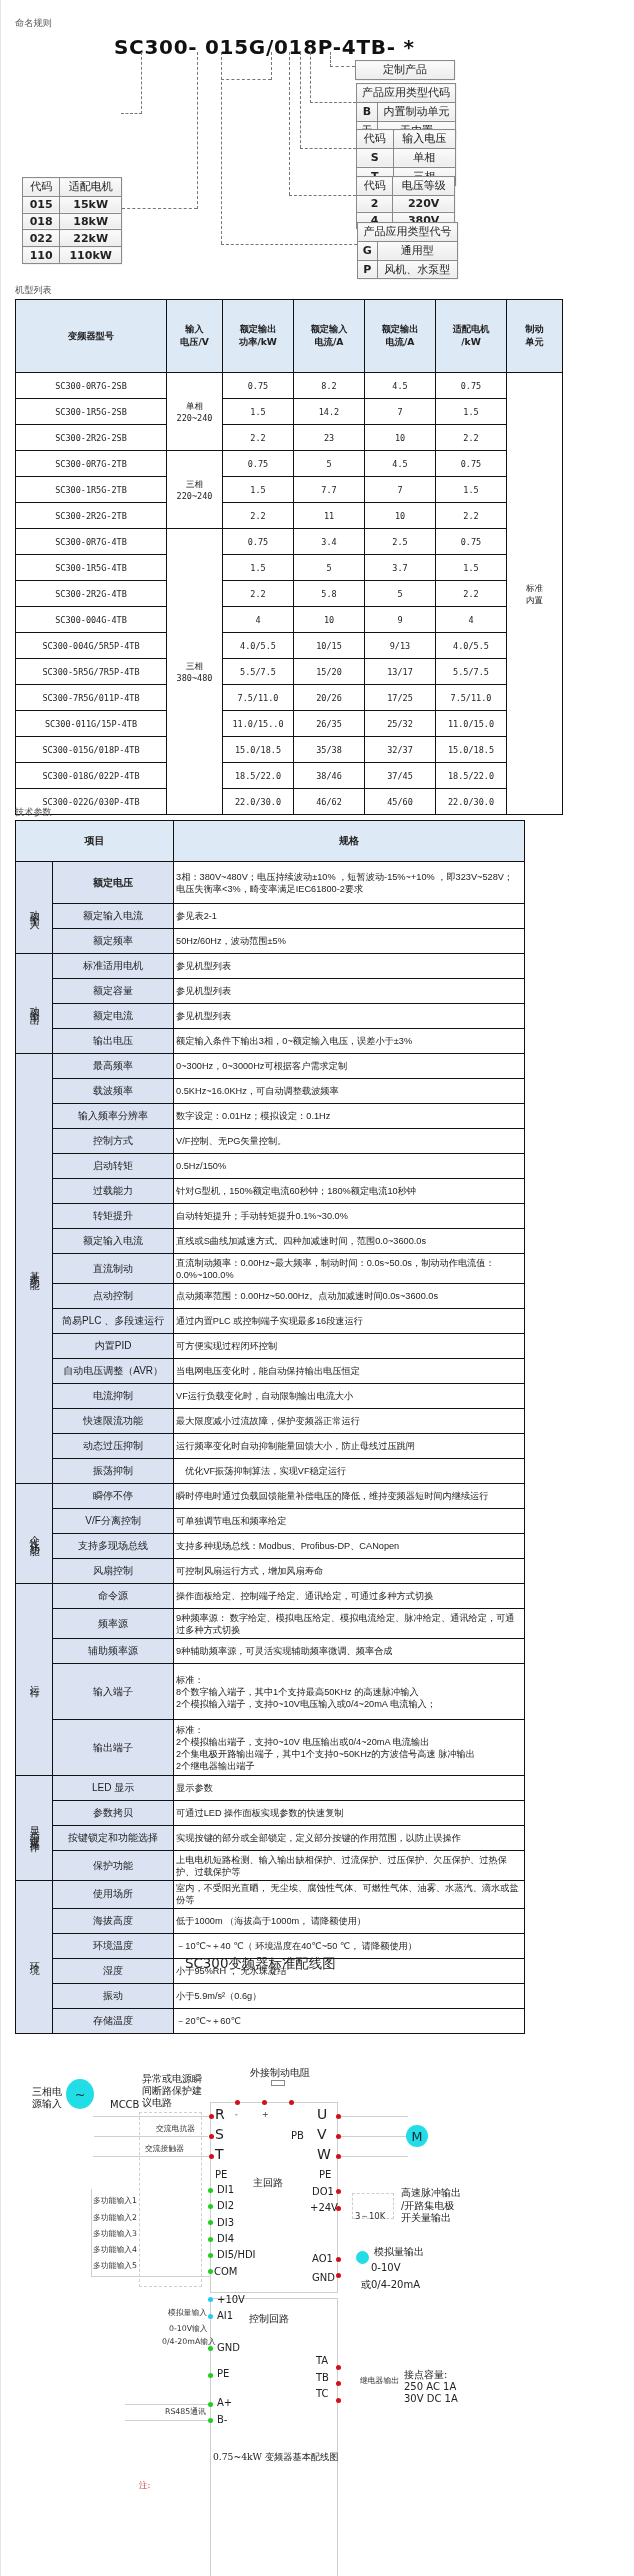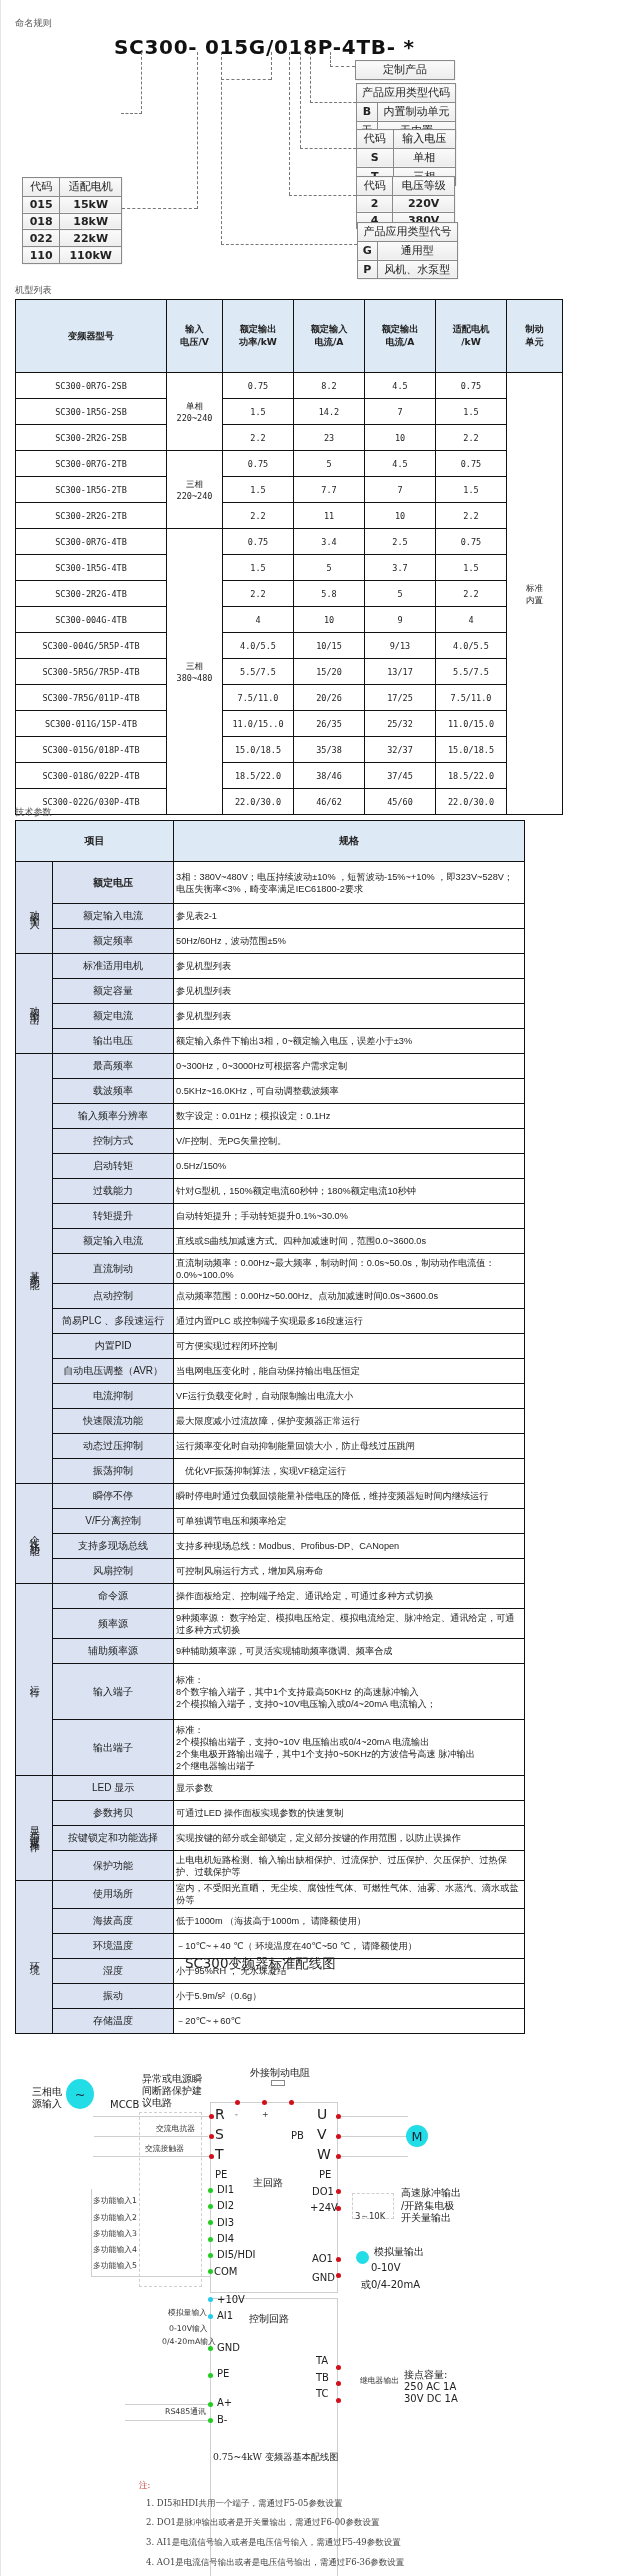--- a/index.html
+++ b/index.html
@@ -640,21 +640,15 @@
   <div class="dot red" style="left:335px;top:443px;"></div>
   <div class="lbl" style="left:359px;top:421px;">继电器输出</div>
   <div class="lbl mid" style="left:403px;top:414px;white-space:pre-line;line-height:12px;">接点容量:
 250 AC 1A
 30V DC 1A</div>
 
   <div class="lbl mid" style="left:212px;top:497px;font-family:'DejaVu Serif',serif;font-size:9.2px;">0.75~4kW 变频器基本配线图</div>
 
   <div class="notes" style="top:525px;">
     <div class="head">注:</div>
-    <ol>
-      <li>1.  DI5和HDI共用一个端子，需通过F5-05参数设置</li>
-      <li>2.  DO1是脉冲输出或者是开关量输出，需通过F6-00参数设置</li>
-      <li>3.  AI1是电流信号输入或者是电压信号输入，需通过F5-49参数设置</li>
-      <li>4.  AO1是电流信号输出或者是电压信号输出，需通过F6-36参数设置</li>
-    </ol>
   </div>
 </div>
 
 
 </body></html>

